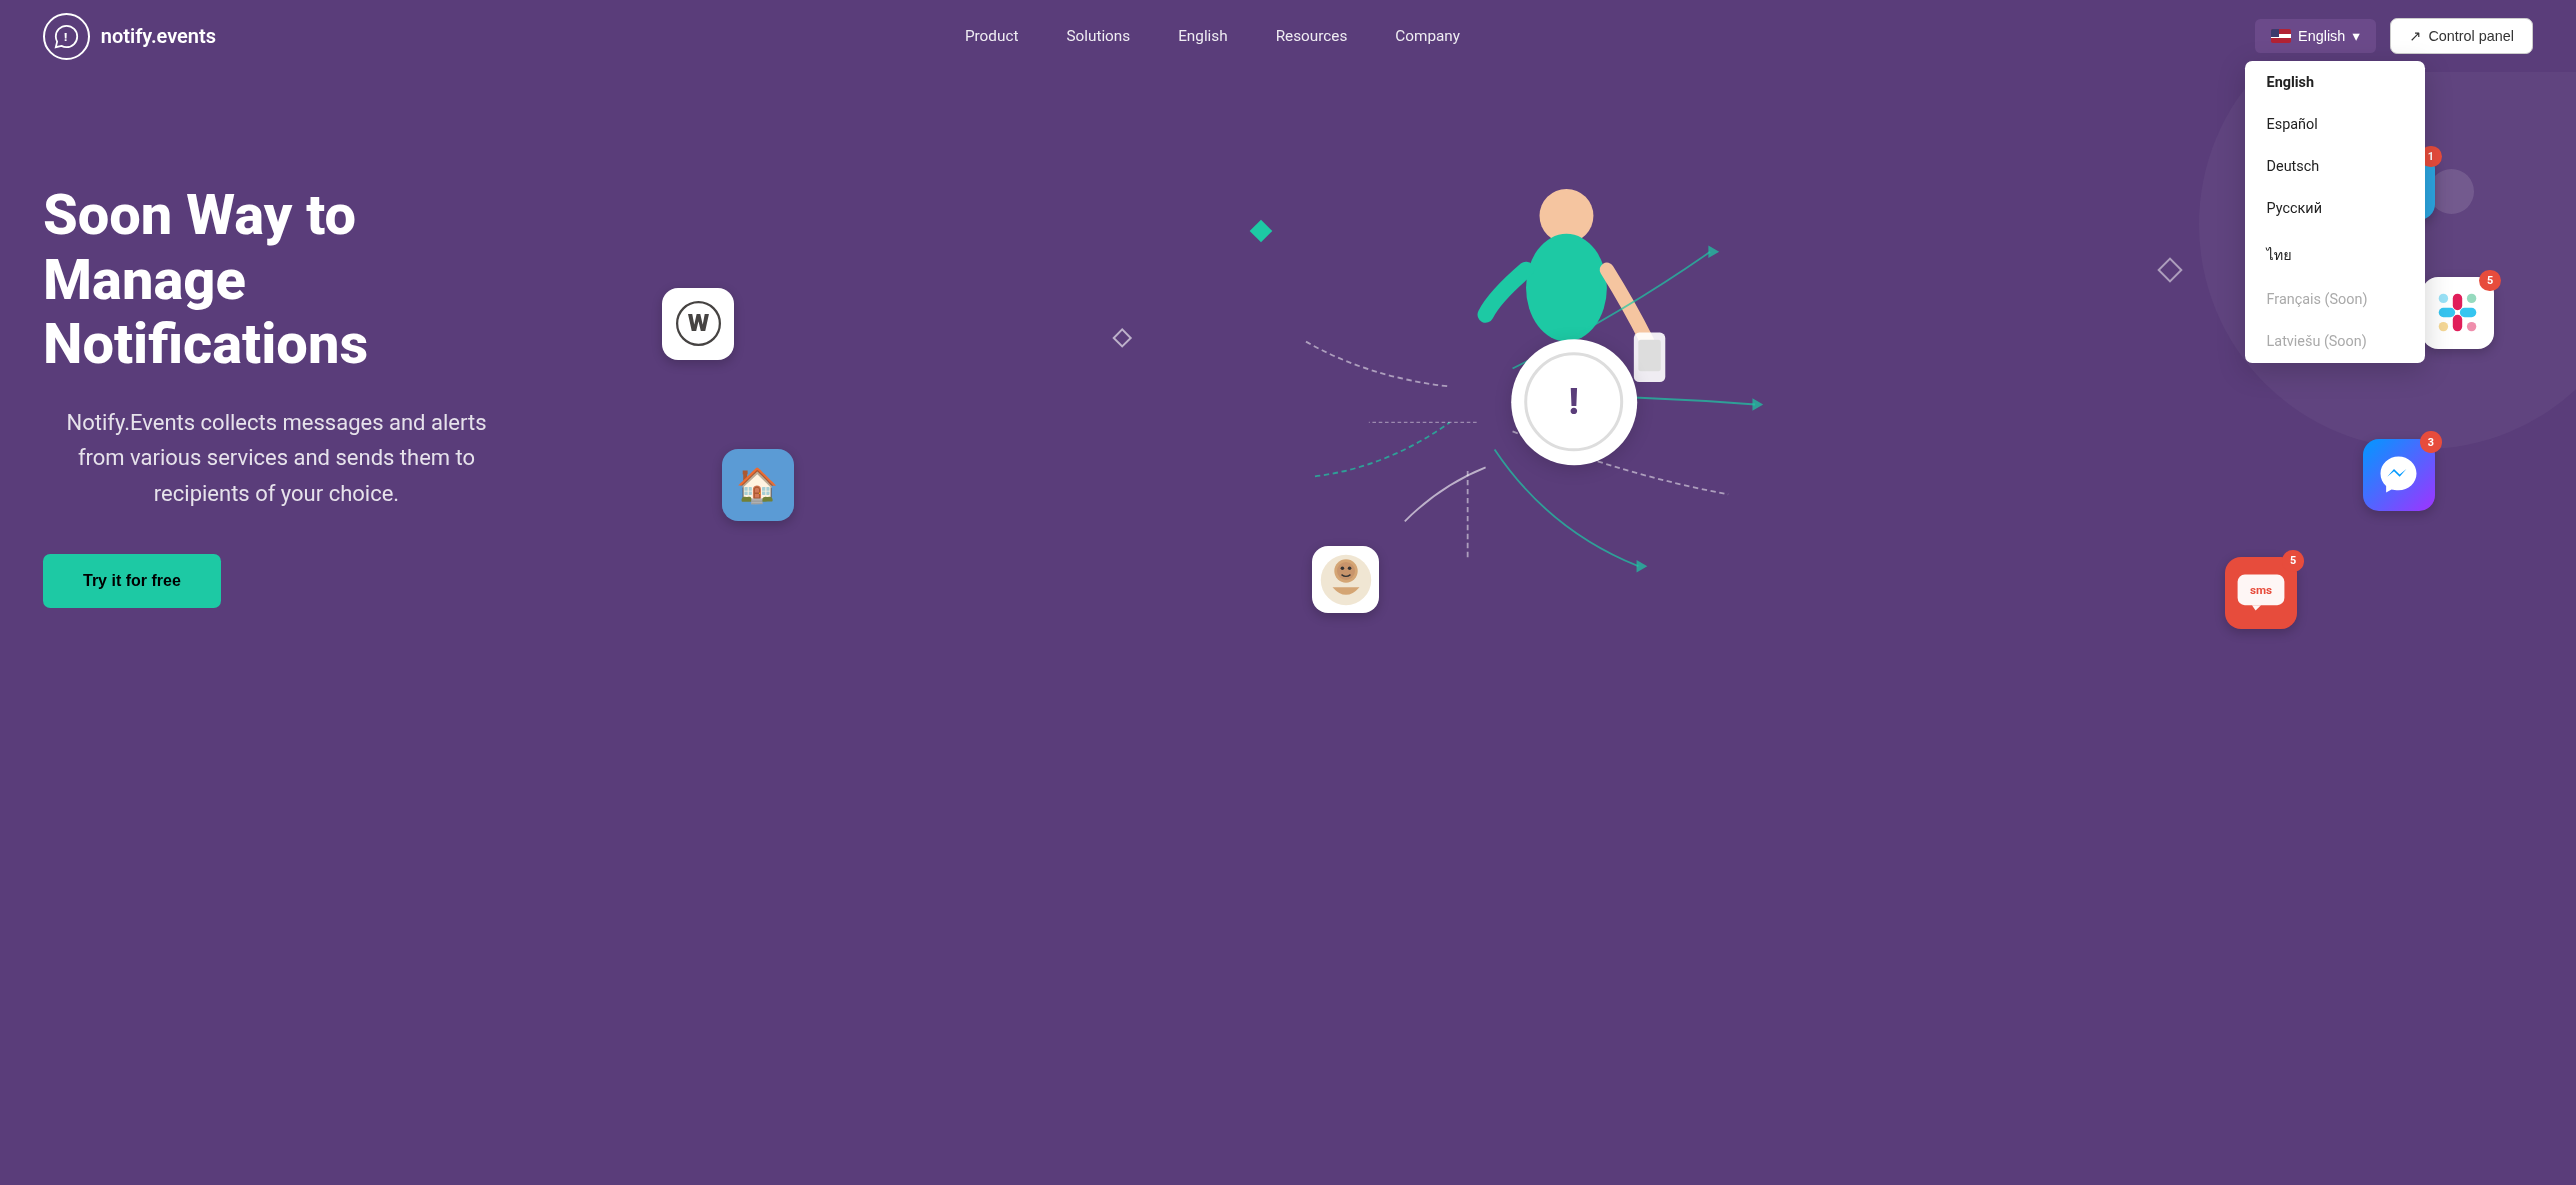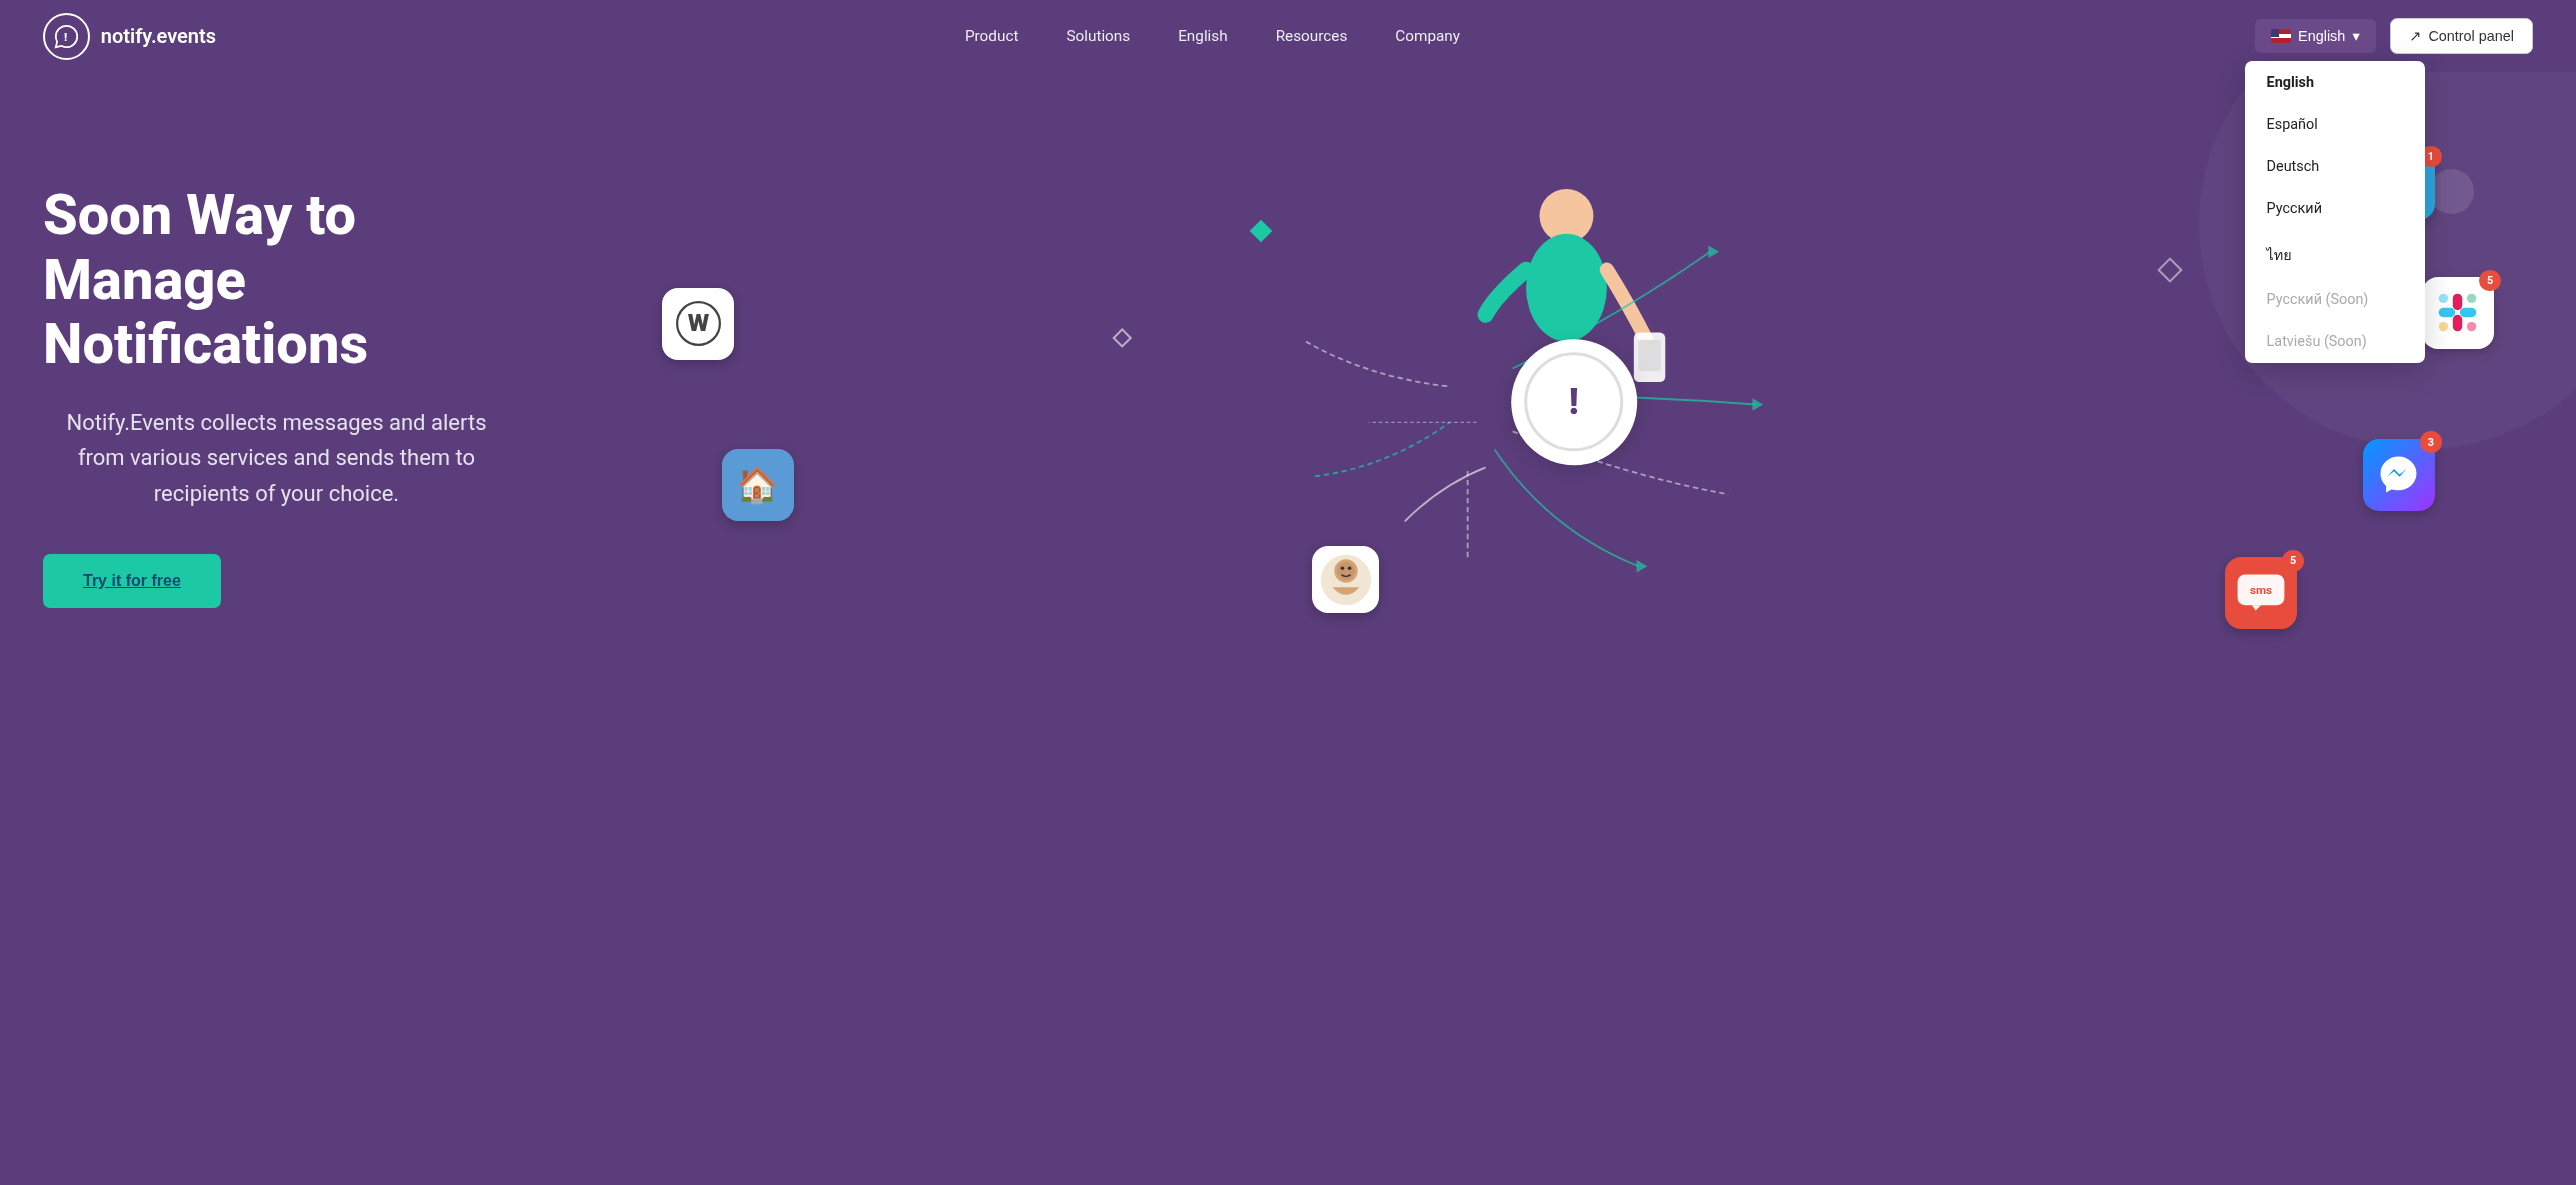--- a/index.html
+++ b/index.html
@@ -192,28 +192,27 @@
     }
 
     .hero-buttons {
       display: flex;
       gap: 21.6px;
       flex-wrap: wrap;
     }
 
     .btn-primary {
       background: #1dc9a4;
-      color: #0c4a6e;
+      color: #000000;
       border: none;
       padding: 18px 40px;
       font-size: 16px;
       font-weight: 600;
       border-radius: 7.2px;
       cursor: pointer;
-      text-decoration: underline;
     }
 
     .btn-secondary {
       background: #1dc9a4;
       color: white;
       border: none;
       padding: 18px 40px;
       font-size: 16px;
       font-weight: 600;
       border-radius: 7.2px;
@@ -438,21 +437,21 @@
       <span>English</span>
       <span>▾</span>
     </button>
 
     <div class="lang-dropdown">
       <span class="lang-option active">English</span>
       <span class="lang-option">Español</span>
       <span class="lang-option">Deutsch</span>
       <span class="lang-option">Русский</span>
       <span class="lang-option">ไทย</span>
-      <span class="lang-option disabled">Русский (Soon)</span>
+      <span class="lang-option disabled">Français (Soon)</span>
       <span class="lang-option disabled">Latviešu (Soon)</span>
     </div>
 
     <button class="control-btn">
       <span>↗</span>
       <span>Control panel</span>
     </button>
   </div>
 </header>
 

